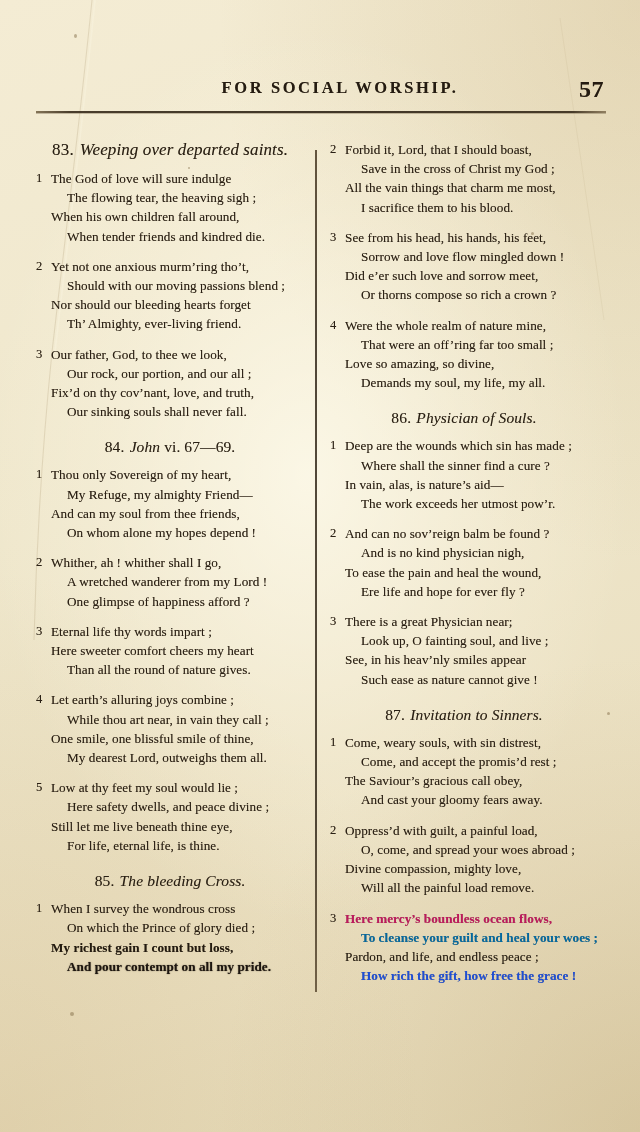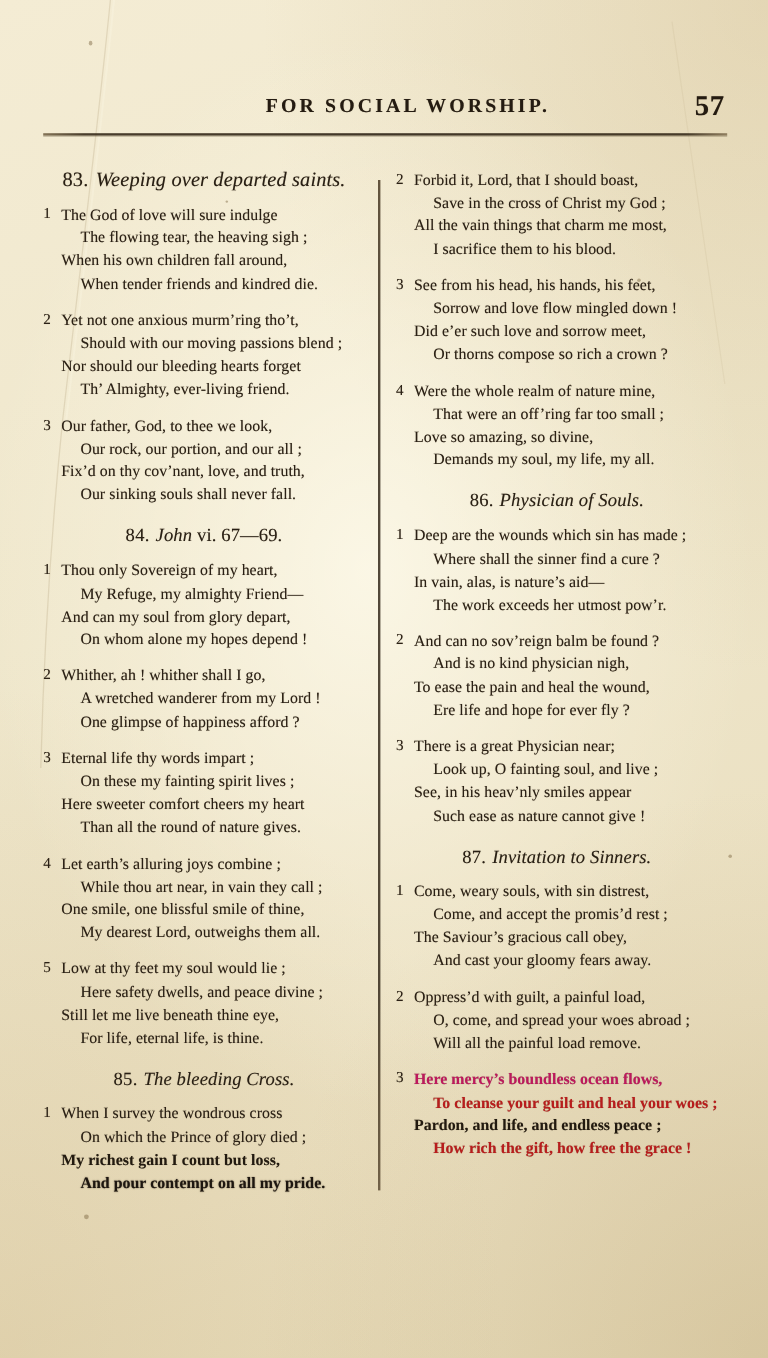--- a/index.html
+++ b/index.html
@@ -196,37 +196,36 @@
           </div>
         </div>
       </div>
       <div class="hymn">
         <div class="hymn-title ink gap-title"><span class="num">84.</span><span class="ttl"><i>John</i><span style="font-style: normal;"> vi. 67—69.</span></span></div>
         <div class="verse ink">
           <span class="vnum">1</span>
           <div class="lines">
             <div class="vline">Thou only Sovereign of my heart,</div>
             <div class="vline ind">My Refuge, my almighty Friend—</div>
-            <div class="vline">And can my soul from glory depart,</div>
+            <div class="vline">And can my soul from thee friends,</div>
             <div class="vline ind">On whom alone my hopes depend !</div>
           </div>
         </div>
         <div class="verse ink">
           <span class="vnum">2</span>
           <div class="lines">
             <div class="vline">Whither, ah ! whither shall I go,</div>
             <div class="vline ind">A wretched wanderer from my Lord !</div>
             <div class="vline ind">One glimpse of happiness afford ?</div>
           </div>
         </div>
         <div class="verse ink">
           <span class="vnum">3</span>
           <div class="lines">
             <div class="vline">Eternal life thy words impart ;</div>
-            <div class="vline ind">On these my fainting spirit lives ;</div>
             <div class="vline">Here sweeter comfort cheers my heart</div>
             <div class="vline ind">Than all the round of nature gives.</div>
           </div>
         </div>
         <div class="verse ink">
           <span class="vnum">4</span>
           <div class="lines">
             <div class="vline">Let earth’s alluring joys combine ;</div>
             <div class="vline ind">While thou art near, in vain they call ;</div>
             <div class="vline">One smile, one blissful smile of thine,</div>
@@ -320,30 +319,31 @@
             <div class="vline ind">Come, and accept the promis’d rest ;</div>
             <div class="vline">The Saviour’s gracious call obey,</div>
             <div class="vline ind">And cast your gloomy fears away.</div>
           </div>
         </div>
         <div class="verse ink">
           <span class="vnum">2</span>
           <div class="lines">
             <div class="vline">Oppress’d with guilt, a painful load,</div>
             <div class="vline ind">O, come, and spread your woes abroad ;</div>
+            <div class="vline">Divine compassion, mighty love,</div>
             <div class="vline ind">Will all the painful load remove.</div>
           </div>
         </div>
         <div class="verse ink">
           <span class="vnum">3</span>
           <div class="lines">
             <div class="vline" style="font-weight: bold; color: #be185d;">Here mercy’s boundless ocean flows,</div>
-            <div class="vline ind" style="font-weight: bold; color: #b91c1c;">To cleanse your guilt and heal your woes ;</div>
-            <div class="vline" style="font-weight: bold; color: rgb(34, 26, 16);">Pardon, and life, and endless peace ;</div>
-            <div class="vline ind" style="font-weight: bold; color: #b91c1c;">How rich the gift, how free the grace !</div>
+            <div class="vline ind" style="font-weight: bold; color: #0369a1;">To cleanse your guilt and heal your woes ;</div>
+            <div class="vline" style="font-weight: normal; color: rgb(34, 26, 16);">Pardon, and life, and endless peace ;</div>
+            <div class="vline ind" style="font-weight: bold; color: #1d4ed8;">How rich the gift, how free the grace !</div>
           </div>
         </div>
       </div>
     </div>
 
   <span class="speck" style="left:74px;top:34px;width:3px;height:4px;"></span>
   <span class="speck" style="left:188px;top:167px;width:2px;height:2px;"></span>
   <span class="speck" style="left:531px;top:232px;width:3px;height:3px;"></span>
   <span class="speck" style="left:70px;top:1012px;width:4px;height:4px;"></span>
   <span class="speck" style="left:607px;top:712px;width:3px;height:3px;"></span>

